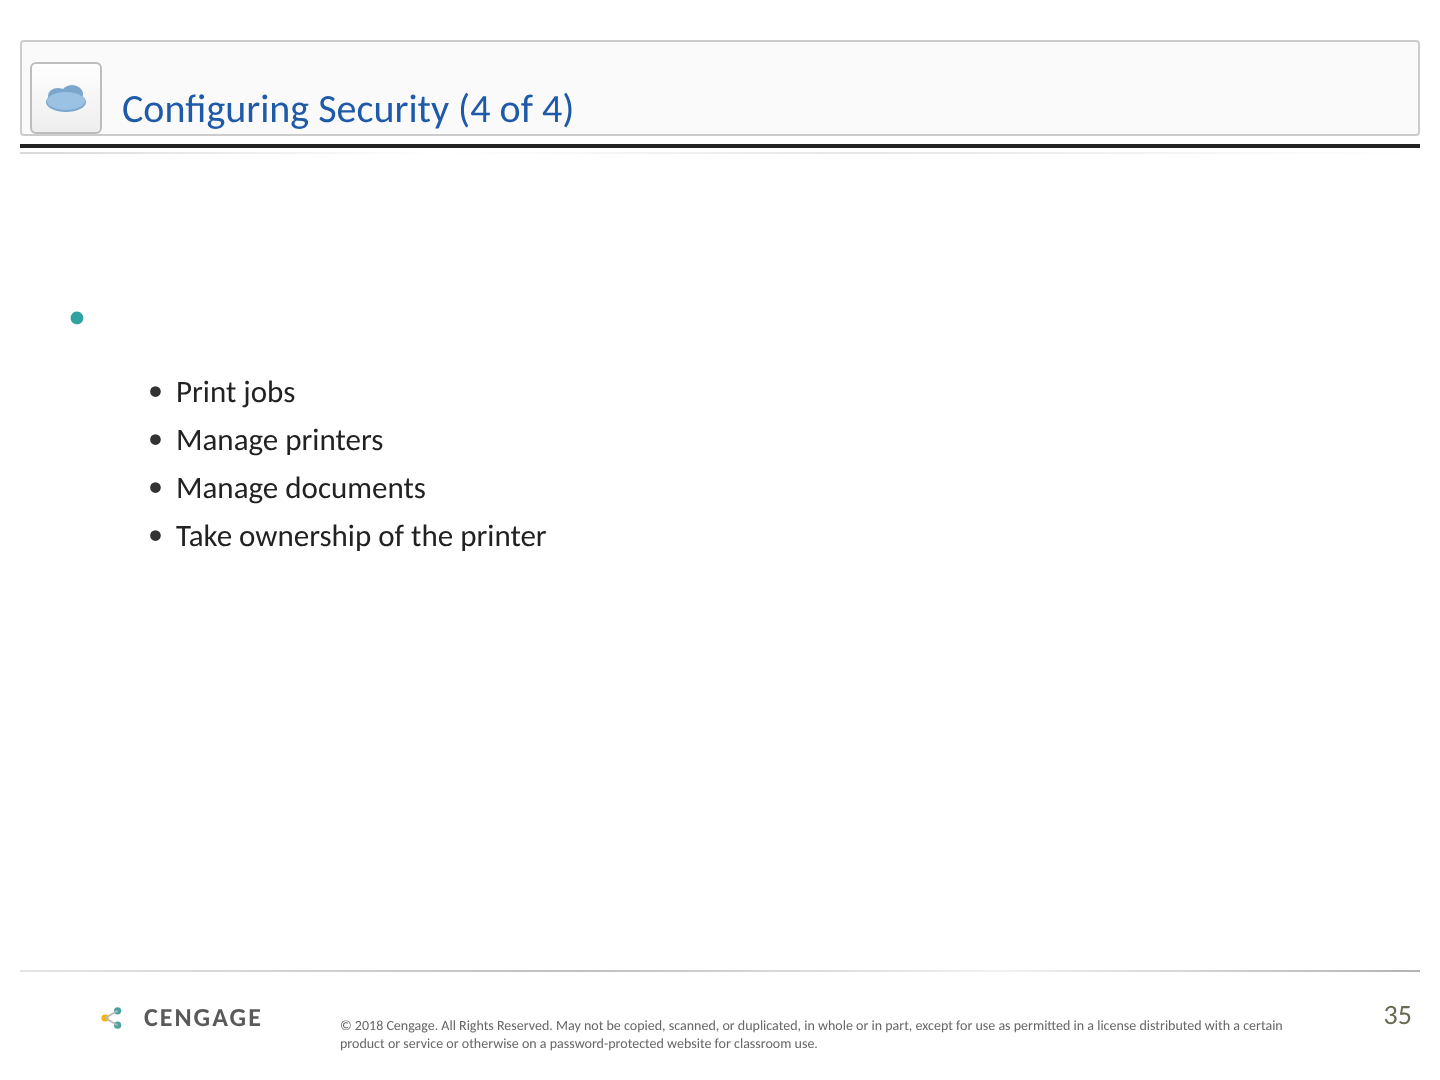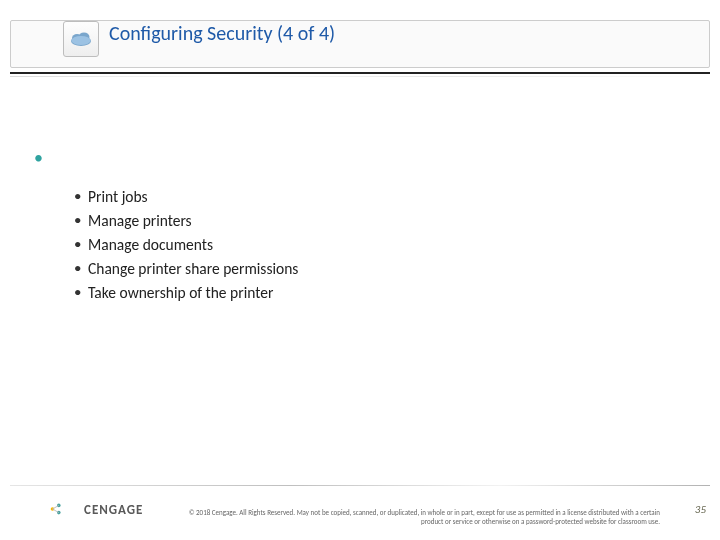--- a/index.html
+++ b/index.html
@@ -4,21 +4,21 @@
 <style>
   * { margin: 0; padding: 0; box-sizing: border-box; }
   html, body { width: 720px; height: 540px; font-family: Calibri, "Segoe UI", Arial, sans-serif; background: #fff; overflow: hidden; }
   .slide { position: relative; width: 720px; height: 540px; }
 
   
   .header-band {
     position: absolute; left: 10px; top: 20px; right: 10px; height: 48px;
     border: 1px solid #ccc; border-radius: 2px;
     background: #fafafa;
-    display: flex; align-items: flex-start; padding-left: 48px;
+    display: flex; align-items: flex-end;
   }
   .icon-box {
     width: 36px; height: 36px; margin-left: 4px;
     border: 1px solid #bdbdbd; border-radius: 3px;
     background: linear-gradient(#fefefe,#eee);
     display: flex; align-items: center; justify-content: center;
   }
   .title {
     margin-left: 10px;
     font-size: 20px; color: #1f5aa8; font-weight: 400;
@@ -40,31 +40,31 @@
   ul.sub li { position: relative; padding-left: 14px; font-size: 15.5px; line-height: 1.55; }
   ul.sub li::before { content: "•"; position: absolute; left: 0; top: 0; color: #333; font-size: 15px; }
 
   
   .footer-line {
     position: absolute; left: 10px; right: 10px; bottom: 54px; height: 1px;
     background: linear-gradient(to right, rgba(0,0,0,0.1), rgba(0,0,0,0.25) 40%, rgba(0,0,0,0.05) 70%, rgba(0,0,0,0.3));
   }
   .brand {
     position: absolute; left: 48px; bottom: 22px;
-    display: flex; align-items: center; gap: 18px;
+    display: flex; align-items: center; gap: 6px;
   }
   .brand-mark { width: 18px; height: 18px; }
   .brand-text { font-size: 13px; letter-spacing: 1px; color: #5a5a5a; font-weight: 600; }
   .copyright {
     position: absolute; left: 170px; right: 60px; bottom: 14px;
-    font-size: 7px; color: #666; text-align: right; line-height: 1.3; margin-top: 48px;
+    font-size: 7px; color: #666; text-align: left; line-height: 1.3; margin-top: 48px;
   }
   .pagenum {
     position: absolute; right: 14px; bottom: 24px;
-    font-size: 11px; color: #6a6a55; font-style: italic;
+    font-size: 14px; color: #6a6a55;
   }
 </style>
 </head>
 <body>
 
 <div class="slide">
 
   <div class="header-band">
     <div class="icon-box">
       <svg width="26" height="20" viewBox="0 0 26 20">
@@ -80,21 +80,20 @@
   <div class="header-underline2"></div>
 
   <div class="body">
     <div class="lead-row">
       <span class="lead-bullet">•</span>
     </div>
     <ul class="sub">
       <li>Print jobs</li>
       <li>Manage printers</li>
       <li>Manage documents</li>
-      <li>Change printer share permissions</li>
       <li>Take ownership of the printer</li>
     </ul>
   </div>
 
   <div class="footer-line"></div>
 
   <div class="brand">
     <svg class="brand-mark" viewBox="0 0 20 20">
       <circle cx="5" cy="10" r="2" fill="#f7b500"></circle>
       <circle cx="12" cy="6" r="2" fill="#4aa3a0"></circle>

